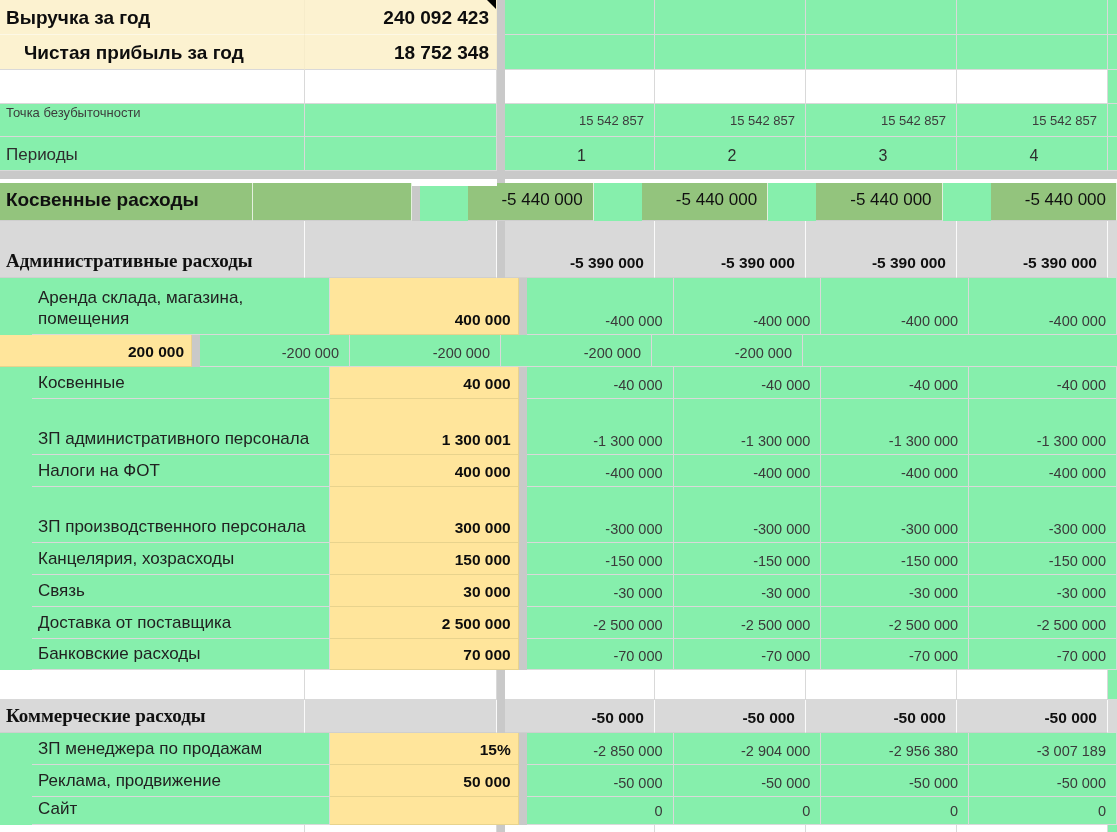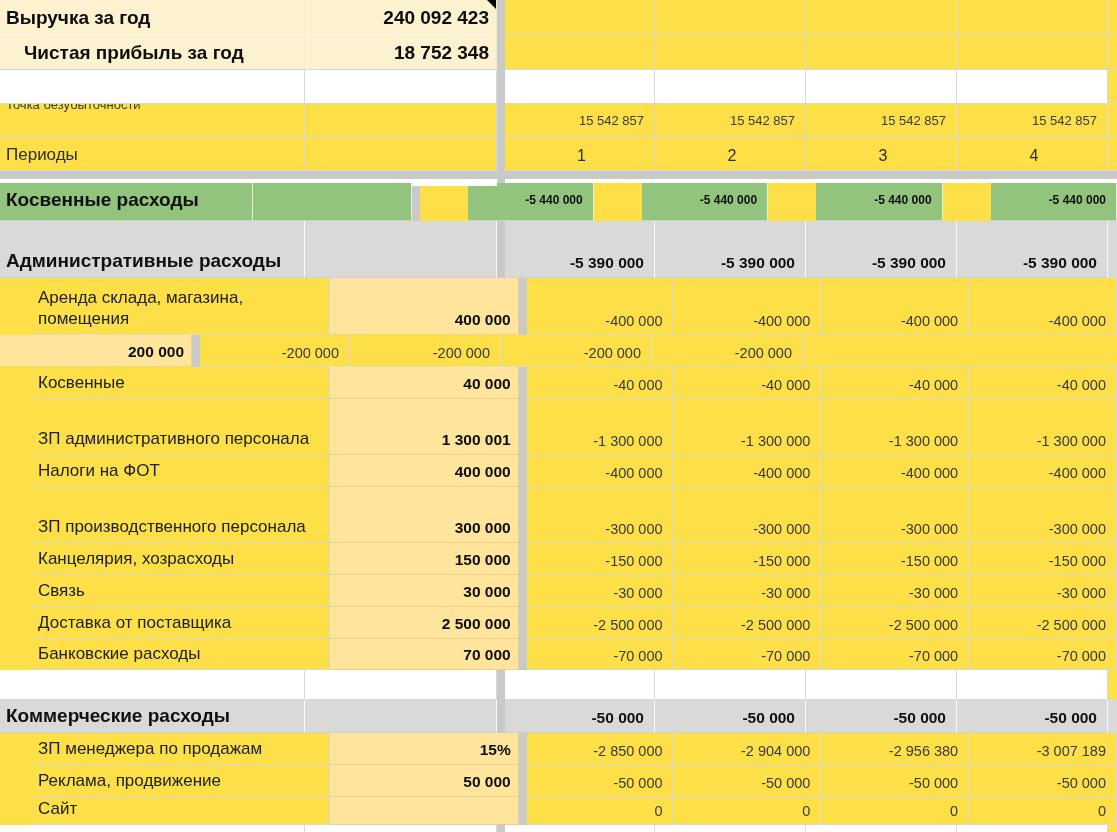--- a/index.html
+++ b/index.html
@@ -1,18 +1,18 @@
 <!DOCTYPE html>
 <html><head>
 <meta charset="utf-8">
 <style>
   * { margin:0; padding:0; box-sizing:border-box; }
   html,body { width:1117px; height:832px; overflow:hidden; }
   body { font-family:"Liberation Sans","DejaVu Sans",sans-serif; background:#fff; color:#1a1a1a; }
-  .sheet { position:relative; width:1117px; height:832px; background:#fde047; }
+  .sheet { position:relative; width:1117px; height:832px; background:#86efac; }
 
   .r { display:flex; width:1117px; }
   .c { display:flex; align-items:flex-end; overflow:hidden;
        border-right:1px solid #d9d9d9; border-bottom:1px solid #d9d9d9; }
   .lab { width:305px; padding:2px 8px 5px 6px; text-align:left; }
   .val { width:192px; justify-content:flex-end; padding:2px 7px 5px 4px; text-align:right; position:relative; }
   .gap { width:8px; background:#c9c9c9; flex:none; }
   .d   { justify-content:flex-end; padding:2px 10px 5px 4px; text-align:right; width:151px; }
   .d1  { width:150px; }
   .sl  { flex:1 1 auto; border-bottom:1px solid #d9d9d9; }
@@ -23,41 +23,41 @@
   .r7{height:7px}.r4{height:4px}
 
   
   .kpi .lab, .kpi .val { background:#fcf2d0; font-size:19px; font-weight:700; color:#0d0d0d;
        border-right-color:#f6ecca; border-bottom-color:#fdf8e6; }
   .kpi2 .lab, .kpi2 .val { border-bottom-color:#d9d9d9;padding-left:24px; }
   .note { position:absolute; top:0; right:0; width:0; height:0;
           border-top:9px solid #000; border-left:9px solid transparent; }
 
   
-  .bk .lab { font-size:13px; color:#3c3c3c; padding-bottom:24px; }
+  .bk .lab { font-size:13px; color:#3c3c3c; padding-bottom:16px; }
   .bk .d   { font-size:13px; color:#3c3c3c; padding-bottom:8px;padding-left:40px; }
 
   
   .pr .lab { font-size:17px; color:#2e2e2e; }
   .pr .d   { justify-content:center; padding-right:0; font-size:16px; color:#2e2e2e; }
 
   
   .hdiv { height:8px; background:#c9c9c9; width:1117px; }
   .spacer .c, .spacer .sl { border:none; background:#fff; }
 
   
   .green .c, .green .sl { background:#93c47d; }
   .green .c { align-items:center; border-right-color:rgba(255,255,255,.75); border-bottom-color:#cfcfcf; }
   .green .lab { font-size:19px; font-weight:700; color:#101010; }
-  .green .d { font-size:12px; font-weight:700; color:#101010;margin-left:48px; }
+  .green .d { font-size:17px; font-weight:400; color:#101010;margin-left:48px; }
 
   
   .grayrow .c, .grayrow .sl { background:#d9d9d9; }
   .grayrow .c { border-right-color:rgba(255,255,255,.85); border-bottom-color:#cfcfcf; }
-  .grayrow .lab { font-size:19px; font-weight:700; color:#101010; line-height:1.22; }
+  .grayrow .lab { font-size:19px; font-weight:700; color:#101010; line-height:1.22;font-family:Liberation Serif, serif; }
   .grayrow .d { font-size:15.5px; font-weight:700; color:#101010; }
 
   
   .item .lab { font-size:17px; color:#212121; line-height:1.25;margin-left:32px; }
   .item .val { background:#ffe59b; font-weight:700; font-size:15.5px; color:#0d0d0d;
                border-bottom-color:#e8d38d; border-right-color:#e8d38d;padding-left:36px; }
   .item .d { font-size:14.5px; color:#3a3a3a; }
 
   
   .plain .c { background:#fff; }

